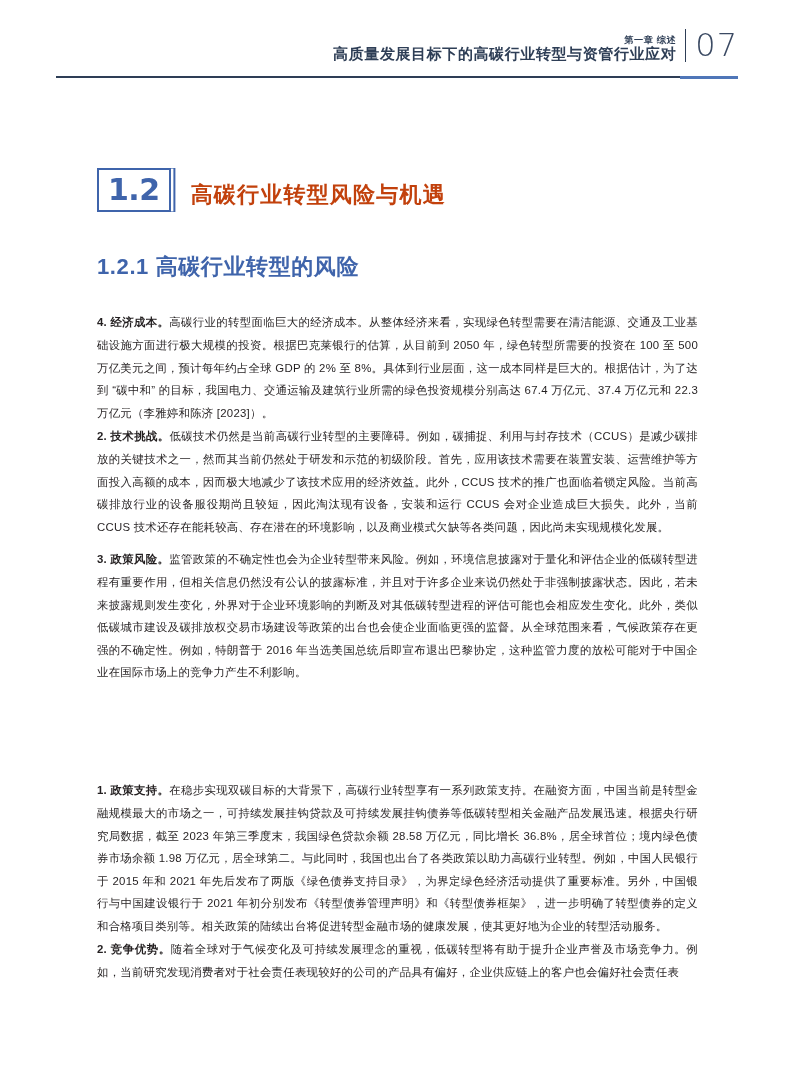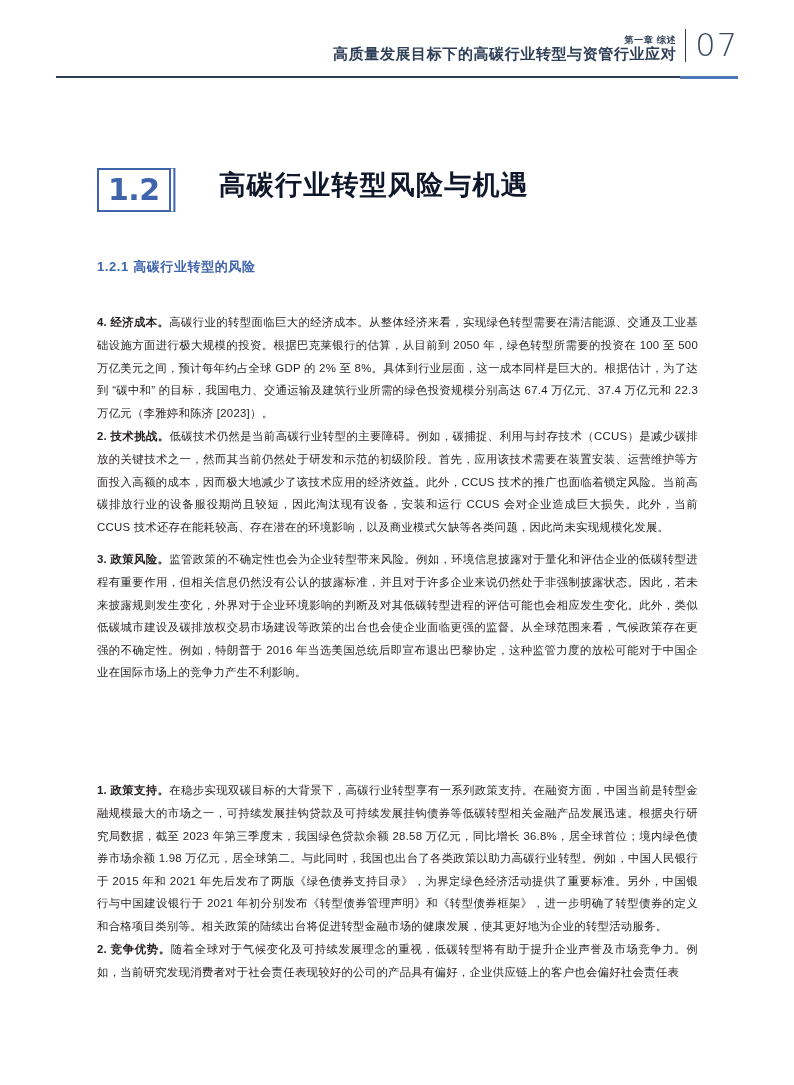--- a/index.html
+++ b/index.html
@@ -92,22 +92,21 @@
     background: #4f76b8;
   }
 
   
   .sec-title-wrap {
     position: absolute;
     top: 168px;
     left: 97px;
     right: 56px;
     display: flex;
-    align-items: flex-start;
-    gap: 28px;
+    align-items: flex-end;
   }
   .sec-num-box {
     border: 2.2px solid #3f64ab;
     box-shadow: 3px 0 0 -0.6px #ffffff, 4.4px 0 0 0 #3f64ab;
     padding: 2px 9px 3px 9px;
     display: inline-flex;
     align-items: center;
     justify-content: center;
     min-width: 42px;
     height: 44px;
@@ -115,34 +114,34 @@
   }
   .sec-num {
     font-size: 30px;
     font-weight: bold;
     color: #3f64ab;
     line-height: 34px;
     letter-spacing: -0.5px;
     font-family: "DejaVu Sans", sans-serif;
   }
   .sec-heading {
-    font-size: 27px;
-    font-weight: bold;
-    color: #0f172a;
+    font-size: 22px;
+    font-weight: bold;
+    color: #c2410c;
     line-height: 34px;
     margin-left: 20px;
     letter-spacing: 1.2px;
   }
 
   
   .subsec {
     position: absolute;
     left: 97px;
     right: 56px;
-    font-size: 13px;
+    font-size: 22px;
     font-weight: bold;
     color: #3f64ab;
     letter-spacing: 0.6px;
     line-height: 22px;
   }
   #subsec-121 { top: 256px; }
   #subsec-122 { top: 726px; }
 
   
   .para {

